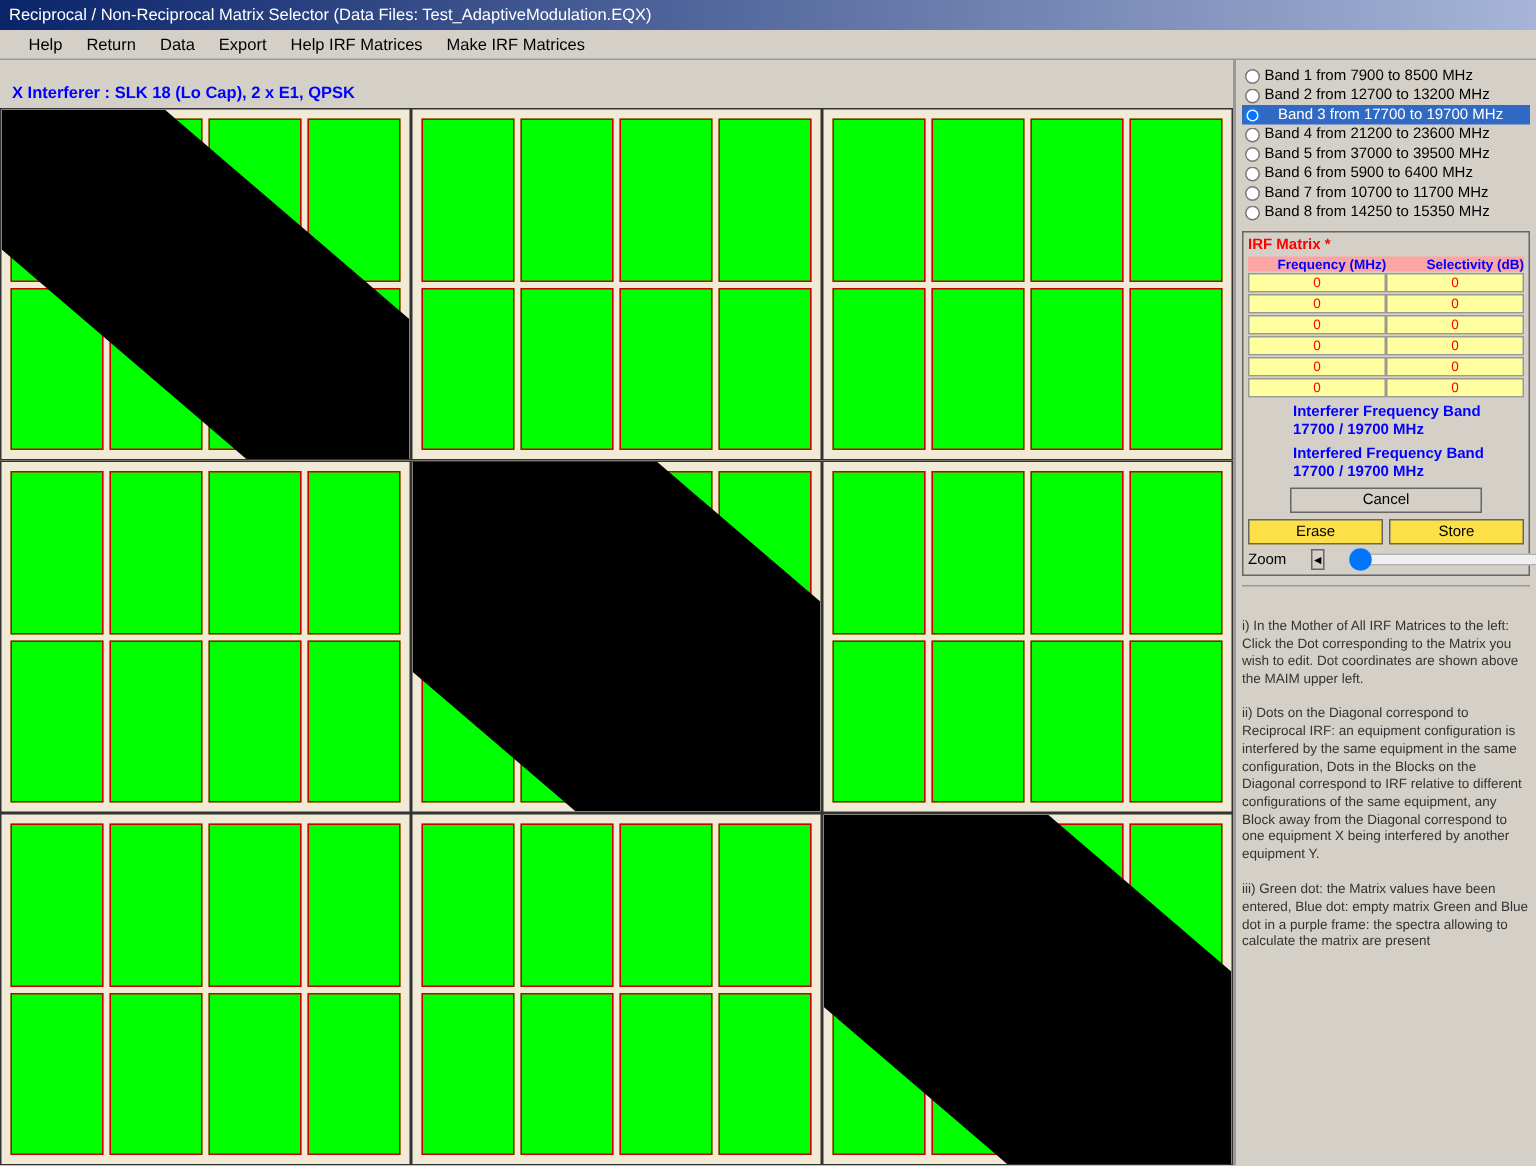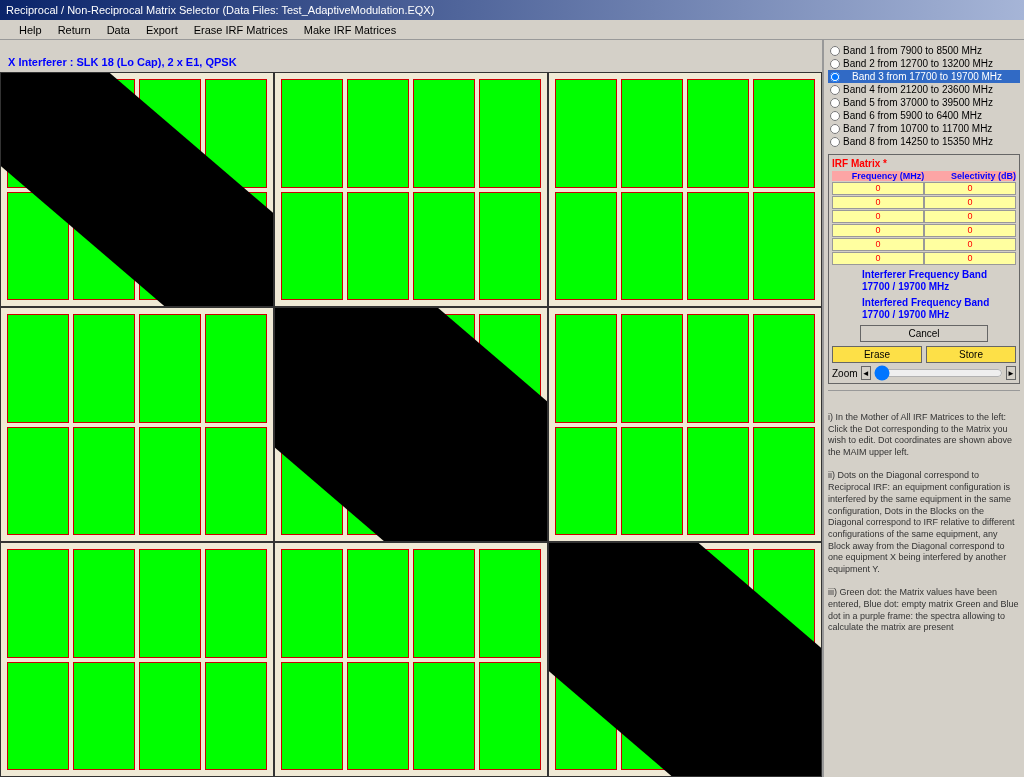--- a/index.html
+++ b/index.html
@@ -167,21 +167,21 @@
       border: 1px solid #666;
       padding: 2px 4px;
       font-size: 10px;
       cursor: pointer;
       text-align: center;
     }
     
     .zoom-row {
       display: flex;
       align-items: center;
-      gap: 3px;
+      gap: 16px;
       margin-top: 3px;
       font-size: 10px;
     }
     
     .zoom-slider {
       flex: 1;
       height: 12px;
     }
     
     .zoom-arrow {
@@ -273,21 +273,21 @@
 
 <div class="title-bar">
   <span>Reciprocal / Non-Reciprocal Matrix Selector (Data Files: Test_AdaptiveModulation.EQX)</span>
 </div>
 
 <div class="menu-bar">
   <span class="menu-item">Help</span>
   <span class="menu-item">Return</span>
   <span class="menu-item">Data</span>
   <span class="menu-item">Export</span>
-  <span class="menu-item">Erase IRF Matrices</span>
+  <span class="menu-item">Help IRF Matrices</span>
   <span class="menu-item">Make IRF Matrices</span>
 </div>
 
 <div class="main-container">
 
   <div class="left-panel">
     <div class="info-header">
       <div class="x-interferer" style="color:blue;font-weight:bold;font-size:11px;margin-top:12px;">X  Interferer : SLK 18 (Lo Cap), 2 x E1, QPSK</div>
     </div>
 

